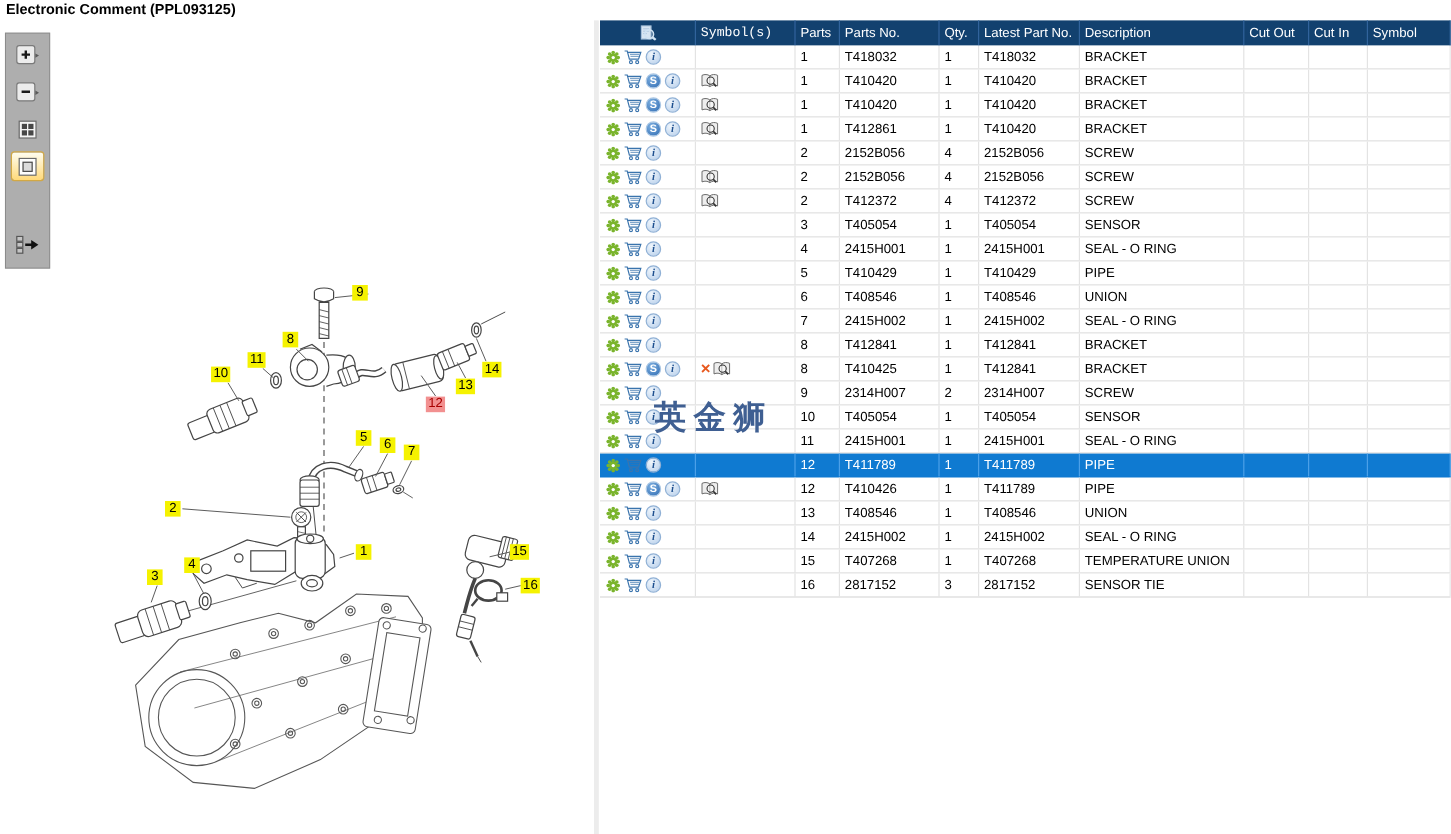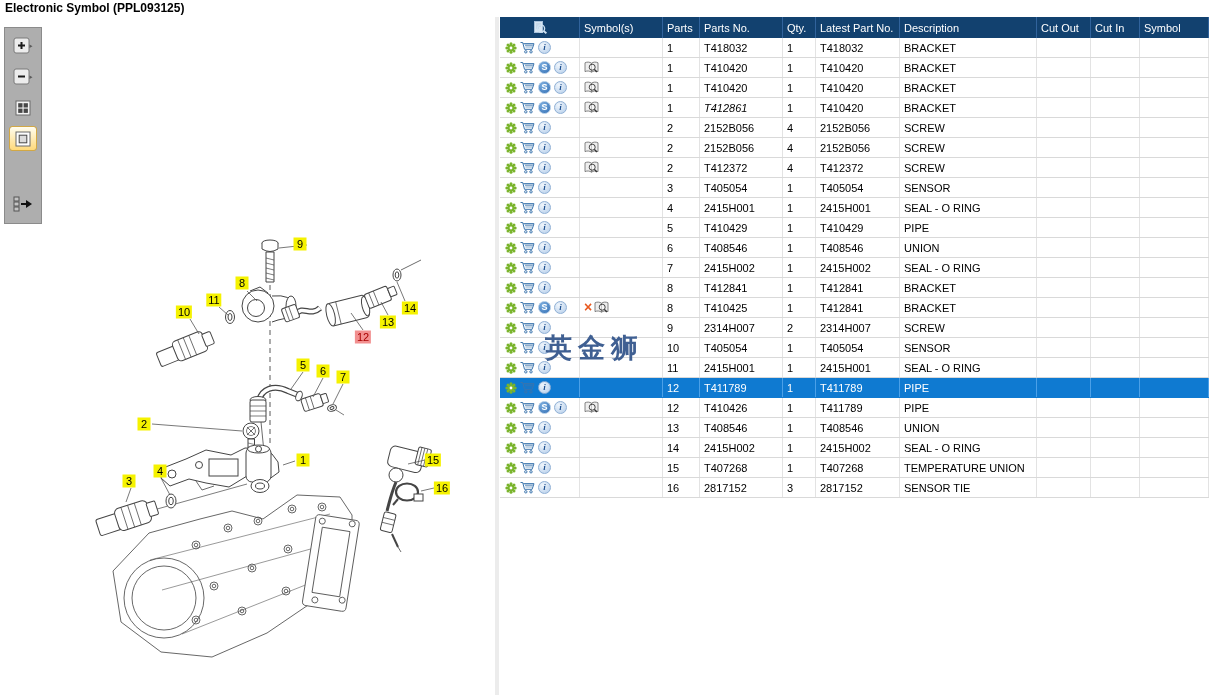--- a/index.html
+++ b/index.html
@@ -59,21 +59,21 @@
     display:inline-flex;align-items:center;justify-content:center;
     font-size:9px;font-weight:bold;line-height:1;}
   .badge-s{background:radial-gradient(circle at 35% 30%,#7fb0e0,#2f6cb3);color:#fff;border:1px solid #a9c6e4;}
   .badge-i{background:radial-gradient(circle at 35% 30%,#f0f6fc,#b4cdea);color:#1d4f8f;
     border:1px solid #8fb0d5;font-family:"Liberation Serif",serif;font-style:italic;}
   .xmark{color:#e8591f;font-weight:bold;font-size:14px;line-height:13px;}
 </style>
 </head>
 <body>
 
-<div class="page-title">Electronic Symbol (PPL093125)</div>
+<div class="page-title">Electronic Comment (PPL093125)</div>
 
 <div class="toolbar">
   <button class="tool-btn">
     <span class="ic">
       <svg width="20" height="18" viewBox="0 0 20 18">
           <rect x="1" y="1" width="15" height="15" rx="2" fill="#ececec" stroke="#7a7a7a"></rect>
           <path d="M8.5 5v7M5 8.5h7" stroke="#1a1a1a" stroke-width="2"></path>
           <path d="M16.5 7.5l3 1.8-3 1.8z" fill="#5a5a5a"></path>
         </svg>
     </span>
@@ -321,21 +321,21 @@
       <div class="th c-actions" style="width: 80px;">
         <span class="ic">
           <svg width="17" height="13" viewBox="0 0 17 13">
             <rect x="3.5" y=".5" width="8" height="11" fill="#d7e5f2" stroke="#a6c0da"></rect>
             <path d="M5 3h5M5 5h5M5 7h3" stroke="#a6c0da" stroke-width=".7" fill="none"></path>
             <circle cx="10" cy="7.5" r="3.6" fill="none" stroke="#cfe2f2" stroke-width="1.4"></circle>
             <path d="M12.6 10l2.8 2.2" stroke="#cfe2f2" stroke-width="2"></path>
           </svg>
         </span>
       </div>
-      <div class="th c-symbols" style="width: 83px;">Symbol(s)</div>
+      <div class="th c-symbols" style="width: 83px; font-family: Liberation Mono, monospace;">Symbol(s)</div>
       <div class="th c-item" style="width: 37px;">Parts</div>
       <div class="th c-parts_no" style="width: 83px;">Parts No.</div>
       <div class="th c-qty" style="width: 33px;">Qty.</div>
       <div class="th c-latest_part_no" style="width: 84px;">Latest Part No.</div>
       <div class="th c-description" style="width: 137px;">Description</div>
       <div class="th c-cut_out" style="width: 54px;">Cut Out</div>
       <div class="th c-cut_in" style="width: 49px;">Cut In</div>
       <div class="th c-comment" style="width: 69px;">Symbol</div>
     </div>
   <div id="tbody">
@@ -528,21 +528,21 @@
           <span class="ic">
             <svg width="15" height="13" viewBox="0 0 15 13">
               <path d="M1 1.8C3.2.7 5.6.9 7.5 2.2 9.4.9 11.8.7 14 1.8v8.8c-2.2-1-4.6-.8-6.5.6-1.9-1.4-4.3-1.6-6.5-.6z" fill="#eee" stroke="#666" stroke-width=".8"></path>
               <path d="M7.5 2.2v9" stroke="#666" stroke-width=".7" fill="none"></path>
               <circle cx="8.2" cy="6.2" r="3" fill="rgba(255,255,255,.5)" stroke="#333" stroke-width=".9"></circle>
               <path d="M10.4 8.4l2.4 2.6" stroke="#333" stroke-width="1.4"></path>
             </svg>
           </span>
         </div>
         <div class="td c-item" style="width: 37px;">1</div>
-        <div class="td c-parts_no" style="width: 83px; font-style: italic;">T412861</div>
+        <div class="td c-parts_no" style="width: 83px;">T412861</div>
         <div class="td c-qty" style="width: 33px;">1</div>
         <div class="td c-latest_part_no" style="width: 84px;">T410420</div>
         <div class="td c-description" style="width: 137px;">BRACKET</div>
         <div class="td c-cut_out" style="width: 54px;"></div>
         <div class="td c-cut_in" style="width: 49px;"></div>
         <div class="td c-comment" style="width: 69px;"></div>
       </div>
       <div class="tr">
         <div class="td c-actions" style="width: 80px;">
           <span class="ic">

